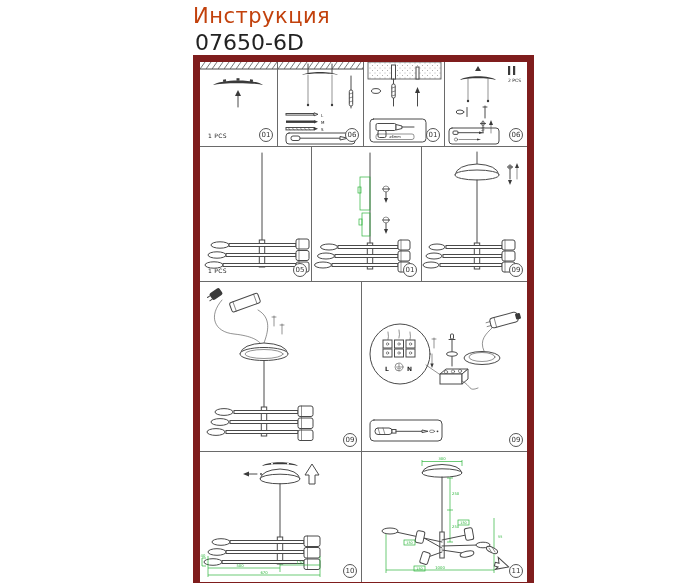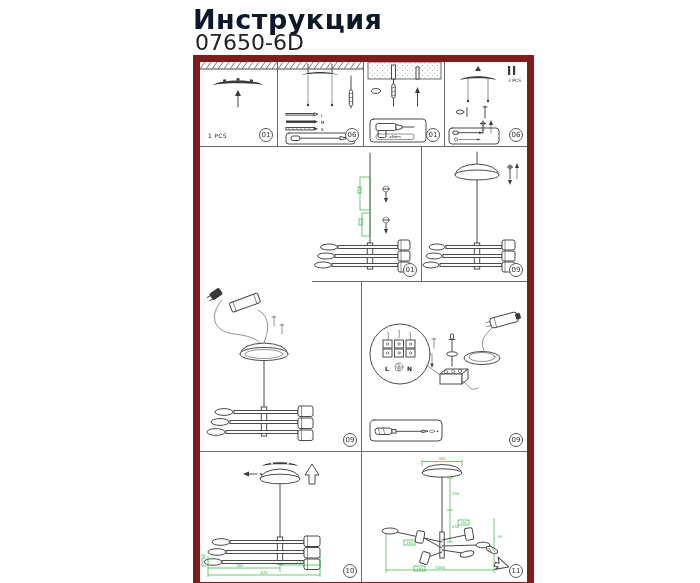--- a/index.html
+++ b/index.html
@@ -1,17 +1,17 @@
 <!DOCTYPE html>
 <html><head>
 <meta charset="utf-8">
 <style>
   html,body{margin:0;padding:0;background:#ffffff;}
   body{width:700px;height:583px;position:relative;font-family:"DejaVu Sans",sans-serif;overflow:hidden;}
-  .title{position:absolute;left:193px;top:4px;font-size:27px;font-weight:bold;color:#0f172a;letter-spacing:0.5px;}
+  .title{position:absolute;left:193px;top:4px;font-size:21px;font-weight:normal;color:#c2410c;letter-spacing:0.5px;}
   .model{position:absolute;left:195px;top:30px;font-size:22px;color:#222;}
   .sheet{position:absolute;left:193px;top:55px;width:327px;height:520px;border:7px solid #7f1d1d;box-sizing:content-box;text-decoration:underline;}
   .panel{position:absolute;box-sizing:border-box;border-right:1px solid #6a6a6a;border-bottom:1px solid #6a6a6a;overflow:hidden;}
   .panel.lastcol{border-right:none;}
   .panel.lastrow{border-bottom:none;}
   .stepnum{position:absolute;right:4px;bottom:4px;width:12px;height:12px;border:1px solid #555;border-radius:50%;font-size:7px;color:#333;display:flex;align-items:center;justify-content:center;background:#fff;}
   .qty{position:absolute;left:8px;bottom:7px;font-size:6px;color:#222;letter-spacing:0.3px;}
   .qty2{position:absolute;right:6px;top:16px;font-size:4.5px;color:#222;}
   svg{display:block;}
   svg .ln{stroke:#4a4a4a;fill:none;stroke-width:1;stroke-linecap:round;stroke-linejoin:round;}
@@ -178,20 +178,40 @@
         <polygon points="34,69.4 39,70.7 34,72" class="dk"></polygon>
         <circle cx="11" cy="77.5" r="1.6" class="tn"></circle>
         <line x1="14" y1="77.5" x2="32" y2="77.5" class="tn"></line>
         <polygon points="32,76.4 36,77.5 32,78.6" class="dk"></polygon>
       </g>
     </svg>
     <div class="qty2">2 PCS</div>
     <div class="stepnum">06</div>
   </div>
 
+  <div class="panel" style="left:0;top:85px;width:112px;height:135px;">
+    <svg width="111" height="134" viewBox="0 0 111 134">
+      <line x1="62" y1="6" x2="62" y2="96" class="ln"></line>
+      <g>
+        <rect x="59.3" y="93" width="5.4" height="27" class="wf"></rect>
+        <rect x="29" y="96.5" width="67" height="3" class="wf"></rect>
+        <rect x="26" y="106.5" width="70" height="3" class="wf"></rect>
+        <rect x="23" y="116.5" width="73" height="3" class="wf"></rect>
+        <ellipse cx="20" cy="98" rx="9" ry="3.2" class="wf"></ellipse>
+        <ellipse cx="17" cy="108" rx="9" ry="3.2" class="wf"></ellipse>
+        <ellipse cx="14" cy="118" rx="9" ry="3.2" class="wf"></ellipse>
+        <rect x="96" y="92" width="13" height="10" rx="2" class="wf"></rect>
+        <rect x="96" y="103.5" width="13" height="10" rx="2" class="wf"></rect>
+        <rect x="96" y="115" width="13" height="10" rx="2" class="wf"></rect>
+        <line x1="99" y1="92" x2="99" y2="125" class="tn"></line>
+      </g>
+    </svg>
+    <div class="qty">1 PCS</div>
+    <div class="stepnum">05</div>
+  </div>
 
   <div class="panel" style="left:112px;top:85px;width:110px;height:135px;">
     <svg width="109" height="134" viewBox="0 0 109 134">
       <line x1="58" y1="6" x2="58" y2="100" class="ln"></line>
       <rect x="48" y="30" width="10" height="33" class="grn"></rect>
       <rect x="50" y="66" width="8" height="23" class="grn"></rect>
       <rect x="46" y="40" width="3" height="6" class="grn"></rect>
       <rect x="47" y="72" width="3" height="6" class="grn"></rect>
       <g>
         <circle cx="74" cy="42" r="3" class="tn"></circle>

